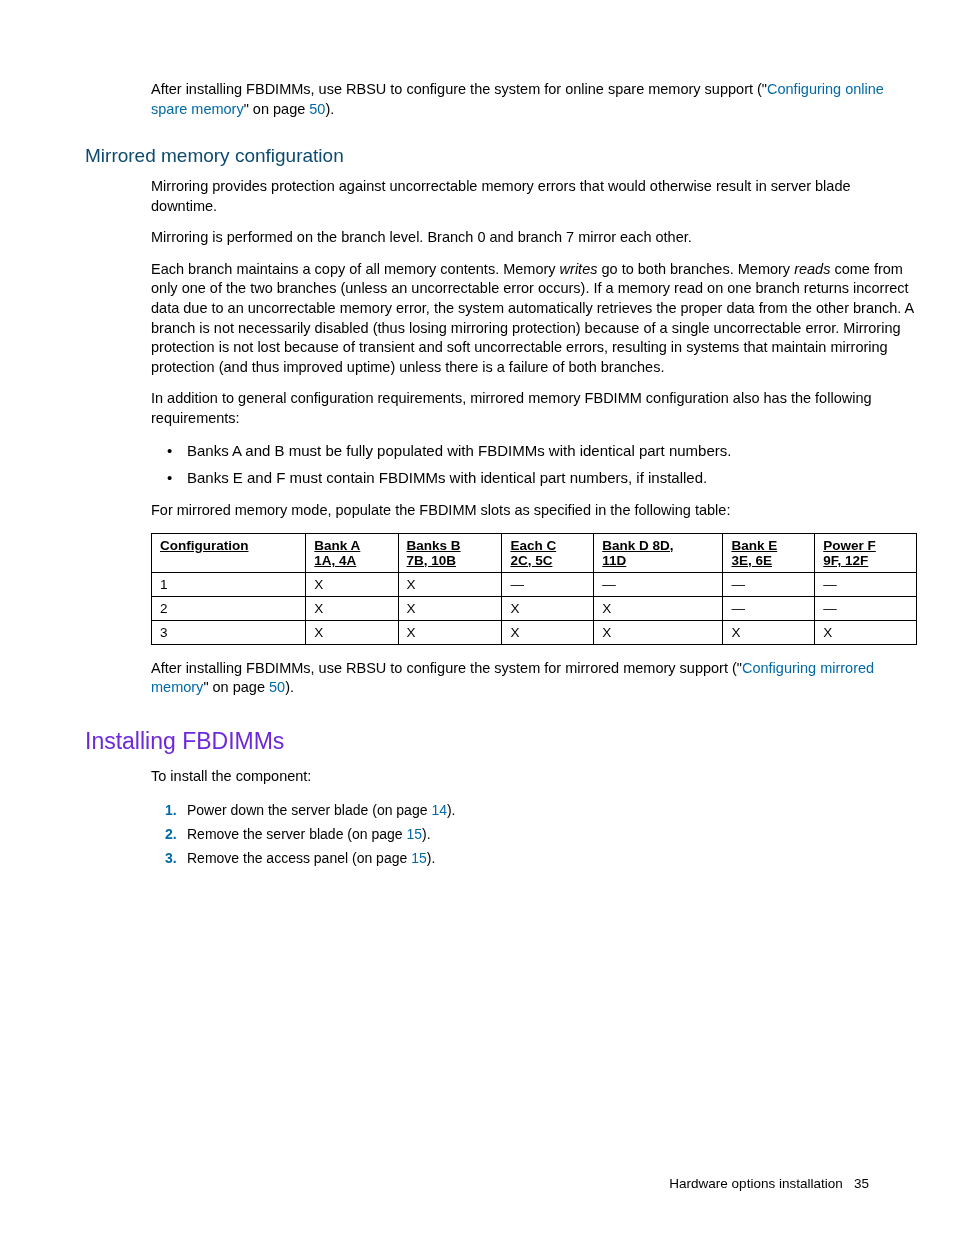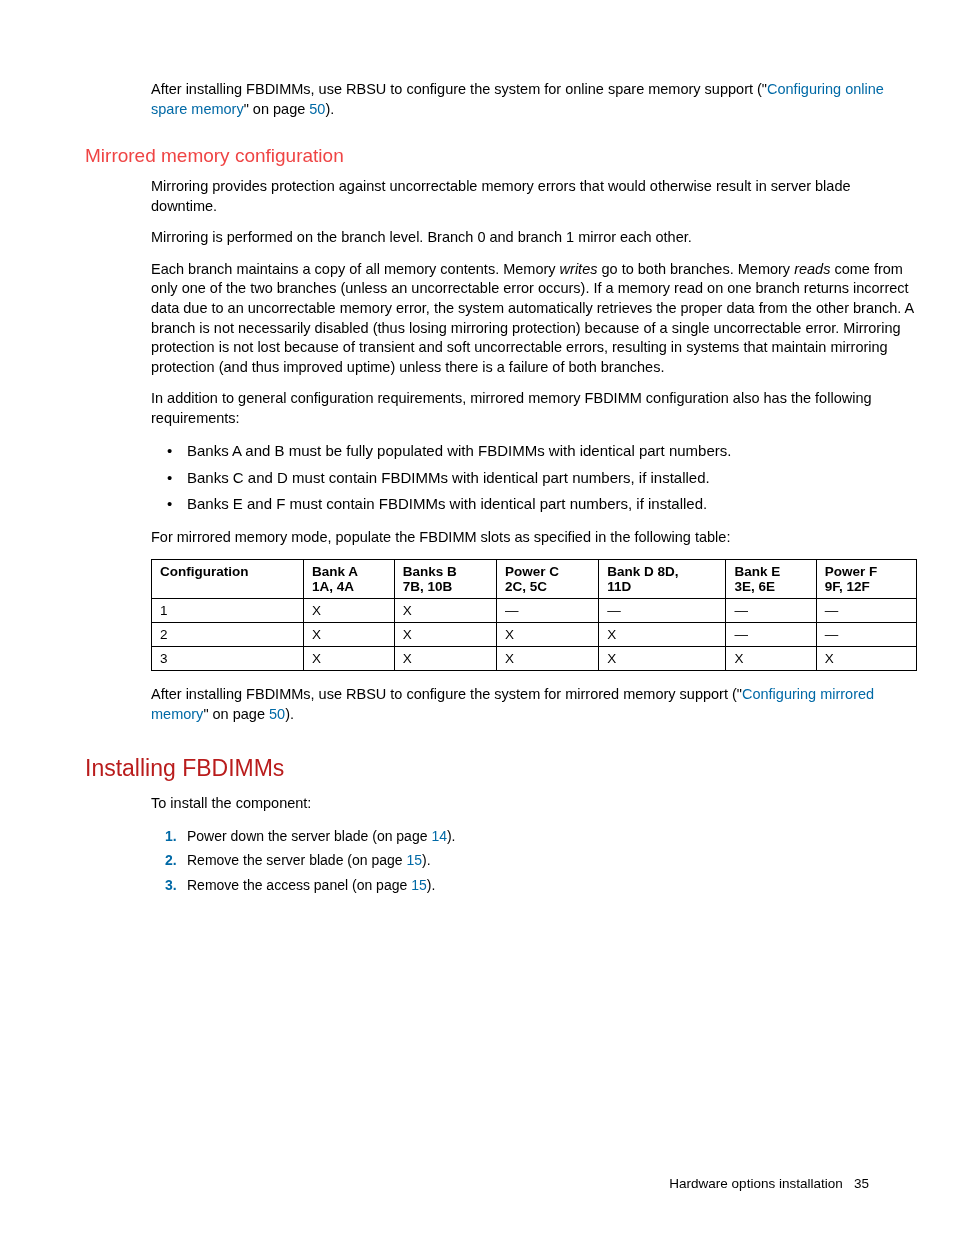--- a/index.html
+++ b/index.html
@@ -19,27 +19,27 @@
   }
   .body-indent {
     margin-left: 66px;
   }
   p {
     margin: 0 0 12px 0;
     font-size: 14.5px;
     line-height: 1.35;
   }
   .h3 {
-    color: #ef4444;
+    color: #0c4a6e;
     font-size: 19px;
     font-weight: 400;
     margin: 26px 0 10px 0;
   }
   .h2 {
-    color: #b91c1c;
+    color: #6d28d9;
     font-size: 23px;
     font-weight: 400;
     margin: 30px 0 12px 0;
   }
   .link {
     color: #0069a6;
   }
   .em {
     font-style: italic;
   }
@@ -88,20 +88,21 @@
     font-size: 13.5px;
   }
   table.config th, table.config td {
     border: 1px solid #000;
     padding: 4px 8px;
     text-align: left;
     vertical-align: top;
   }
   table.config th {
     font-weight: bold;
+    text-decoration: underline;
   }
   .footer {
     position: absolute;
     bottom: 44px;
     right: 85px;
     font-size: 13.5px;
   }
 </style>
 </head>
 <body>
@@ -111,41 +112,40 @@
   <div class="body-indent">
     <p>
       <span>After installing FBDIMMs, use RBSU to configure the system for online spare memory support ("</span><span class="link">Configuring online spare memory</span><span>" on page </span><span class="link">50</span><span>).</span>
     </p>
   </div>
 
   <div class="h3">Mirrored memory configuration</div>
 
   <div class="body-indent">
     <p>Mirroring provides protection against uncorrectable memory errors that would otherwise result in server blade downtime.</p>
-    <p>Mirroring is performed on the branch level. Branch 0 and branch 1 mirror each other.</p>
+    <p>Mirroring is performed on the branch level. Branch 0 and branch 7 mirror each other.</p>
     <p>
       <span>Each branch maintains a copy of all memory contents. Memory </span><span class="em">writes</span><span> go to both branches. Memory </span><span class="em">reads</span><span> come from only one of the two branches (unless an uncorrectable error occurs). If a memory read on one branch returns incorrect data due to an uncorrectable memory error, the system automatically retrieves the proper data from the other branch. A branch is not necessarily disabled (thus losing mirroring protection) because of a single uncorrectable error. Mirroring protection is not lost because of transient and soft uncorrectable errors, resulting in systems that maintain mirroring protection (and thus improved uptime) unless there is a failure of both branches.</span>
     </p>
     <p>In addition to general configuration requirements, mirrored memory FBDIMM configuration also has the following requirements:</p>
 
     <ul class="bullets">
       <li>Banks A and B must be fully populated with FBDIMMs with identical part numbers.</li>
-      <li>Banks C and D must contain FBDIMMs with identical part numbers, if installed.</li>
       <li>Banks E and F must contain FBDIMMs with identical part numbers, if installed.</li>
     </ul>
 
     <p>For mirrored memory mode, populate the FBDIMM slots as specified in the following table:</p>
 
     <table class="config">
       <tbody>
           <tr>
         <th><span>Configuration</span></th>
         <th><span>Bank A</span><br><span>1A, 4A</span></th>
         <th><span>Banks B</span><br><span>7B, 10B</span></th>
-        <th><span>Power C</span><br><span>2C, 5C</span></th>
+        <th><span>Each C</span><br><span>2C, 5C</span></th>
         <th><span>Bank D 8D,</span><br><span>11D</span></th>
         <th><span>Bank E</span><br><span>3E, 6E</span></th>
         <th><span>Power F</span><br><span>9F, 12F</span></th>
       </tr>
       <tr>
         <td>1</td>
         <td>X</td>
         <td>X</td>
         <td>—</td>
         <td>—</td>

